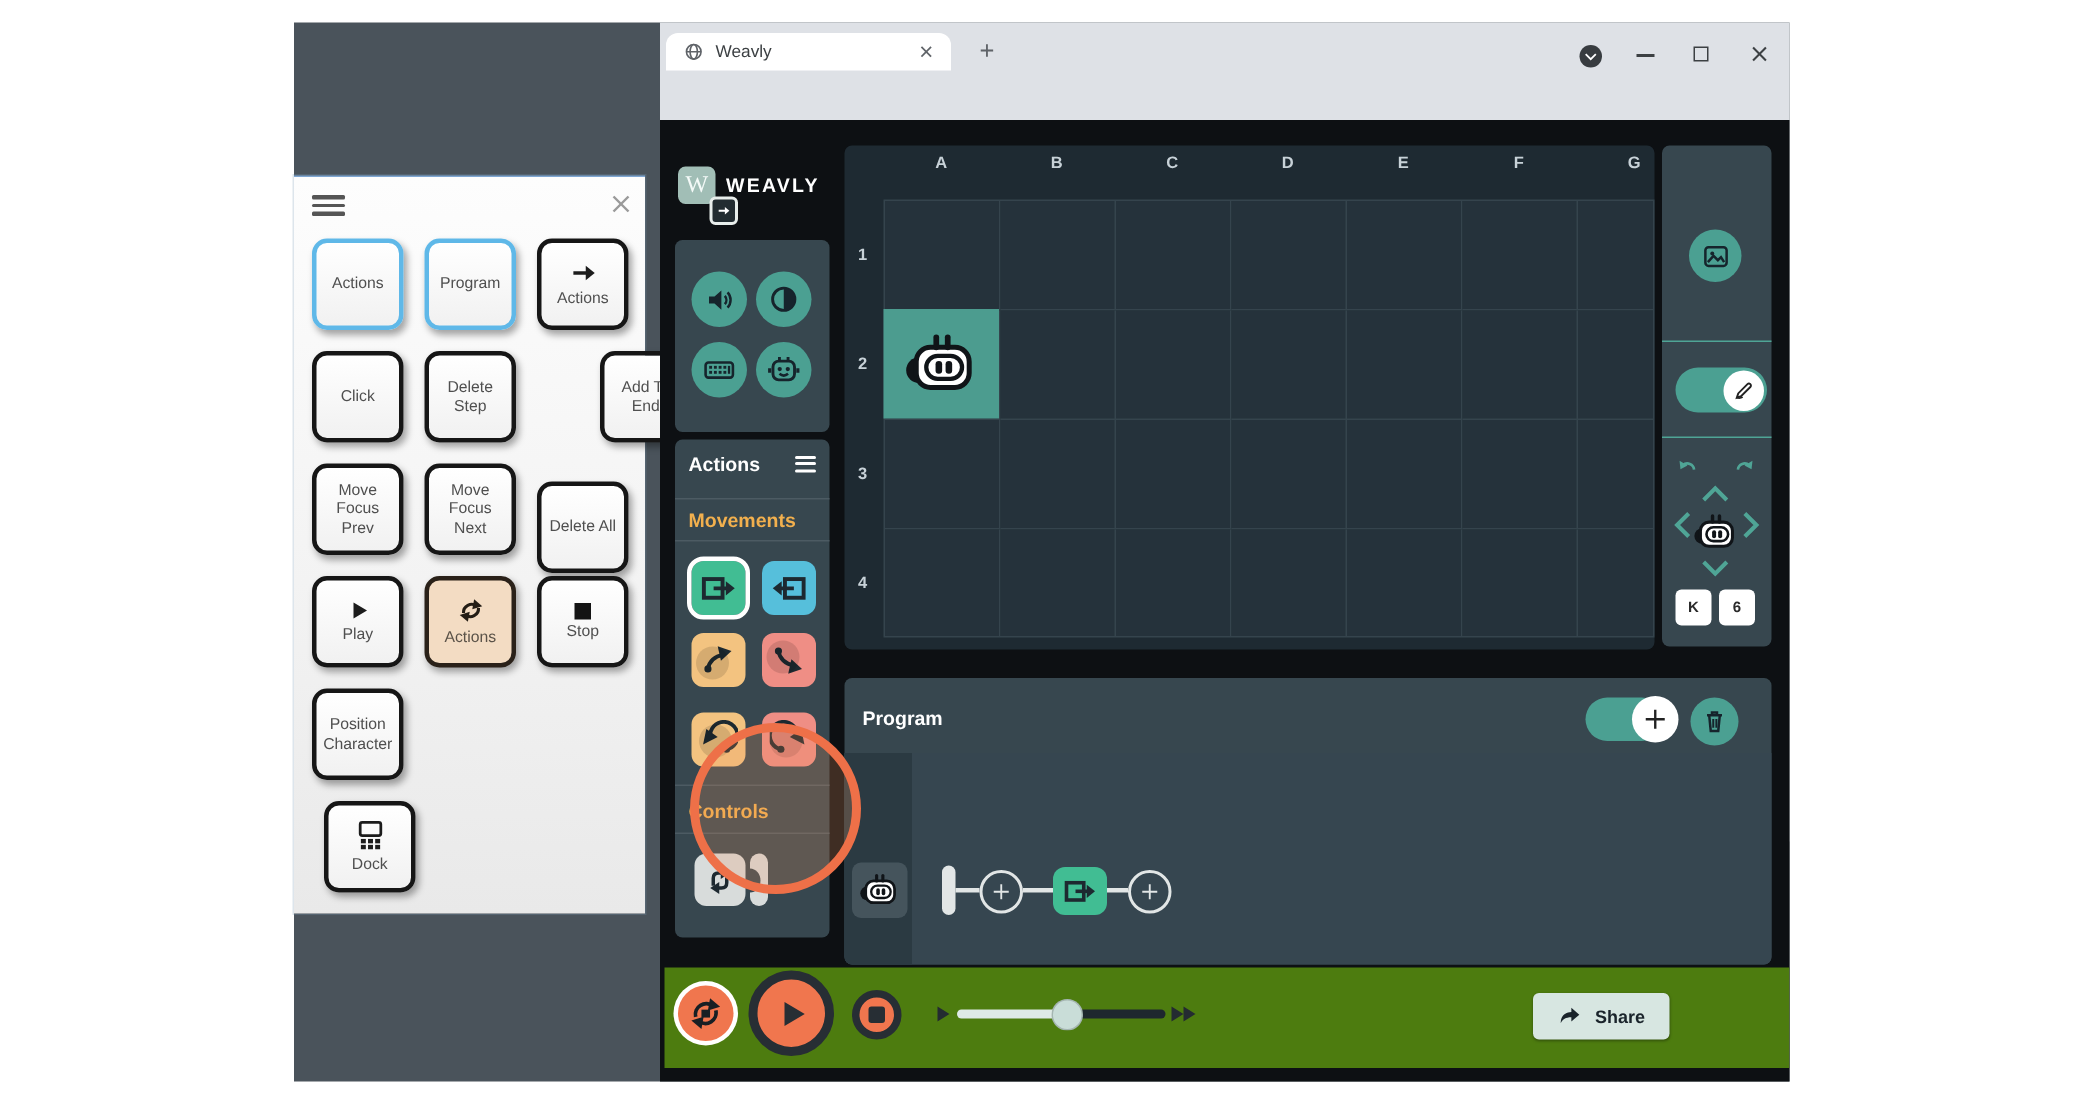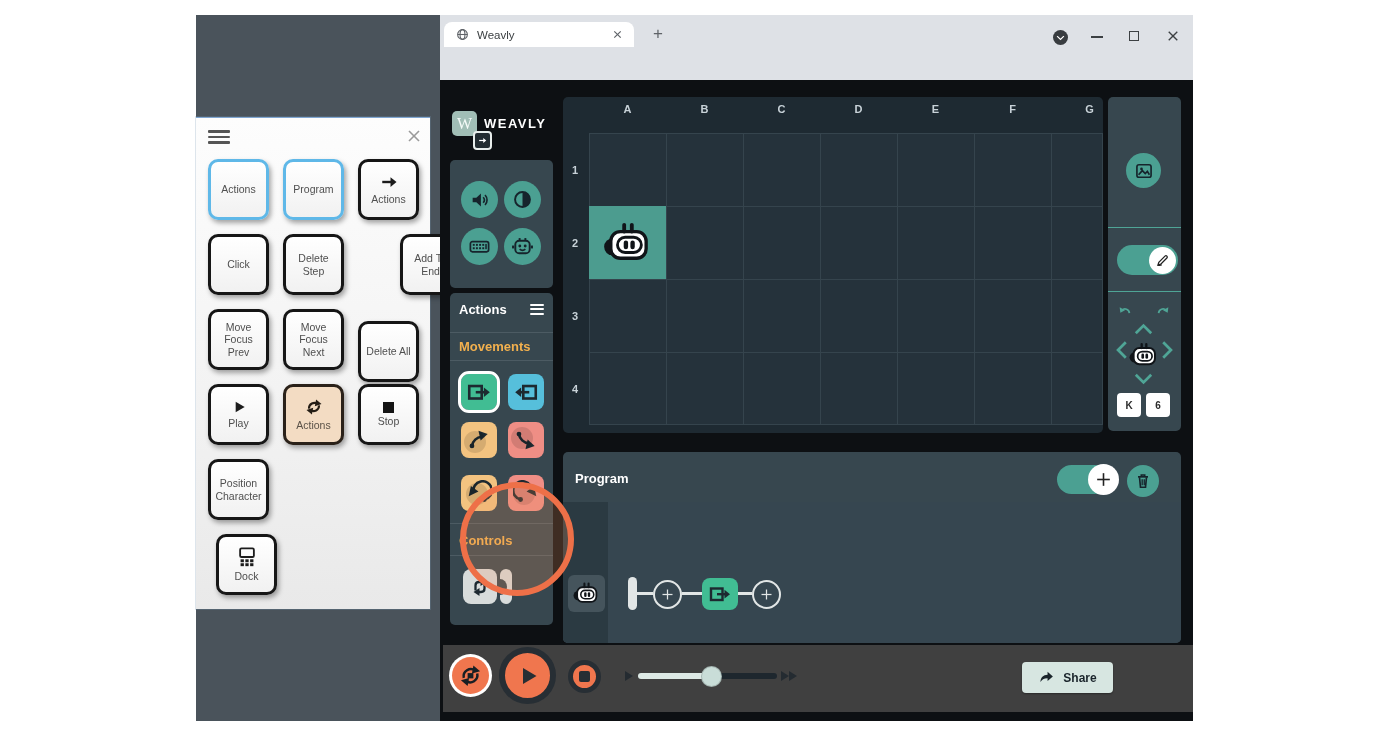--- a/index.html
+++ b/index.html
@@ -48,21 +48,21 @@
   .rlabels span{height:73px;display:flex;align-items:center;justify-content:center;font-size:11px;font-weight:bold;color:#C8D2D8;}
   .charcell{position:absolute;left:26px;top:109px;width:77px;height:73px;background:#4C9C8F;
     display:flex;align-items:center;justify-content:center;}
   .pluscircle{position:absolute;width:29px;height:29px;border:2px solid #E2E6E6;border-radius:50%;box-sizing:border-box;
     display:flex;align-items:center;justify-content:center;color:#E2E6E6;}
   .conn{position:absolute;height:3px;background:#E2E6E6;top:140px;}
   .whitebox{position:absolute;width:24px;height:24px;background:#fff;border-radius:4px;
     display:flex;align-items:center;justify-content:center;font-size:10px;font-weight:bold;color:#2B2B2B;}
   .chev{color:#4FA596;position:absolute;}
   
-  .bar{position:absolute;left:3px;top:565px;width:750px;height:67px;background:#404040;}
+  .bar{position:absolute;left:3px;top:565px;width:750px;height:67px;background:#4d7c0f;}
   .tri{width:0;height:0;border-top:5px solid transparent;border-bottom:5px solid transparent;border-left:8px solid #242B31;position:absolute;}
   .sharebtn{position:absolute;left:579px;top:17px;width:91px;height:31px;background:#D7E6E1;border-radius:4px;
     display:flex;align-items:center;justify-content:center;gap:8px;font-size:12px;font-weight:bold;color:#1A242B;
     box-shadow:0 1px 2px rgba(0,0,0,.35);}
   .wlogo-sq{position:absolute;left:12px;top:31px;width:25px;height:25px;background:rgba(182,214,205,.88);
     border-radius:5px;display:flex;align-items:center;justify-content:center;
     font-family:"Liberation Serif",serif;font-size:16px;color:#f4faf8;}
   .wlogo-txt{position:absolute;left:44px;top:36px;font-size:13px;font-weight:bold;color:#fff;letter-spacing:1.5px;}
   .wlogo-mini{position:absolute;left:33px;top:51px;width:15px;height:15px;background:#222C31;border:2px solid #E8EEEC;
     border-radius:4px;display:flex;align-items:center;justify-content:center;color:#fff;}

